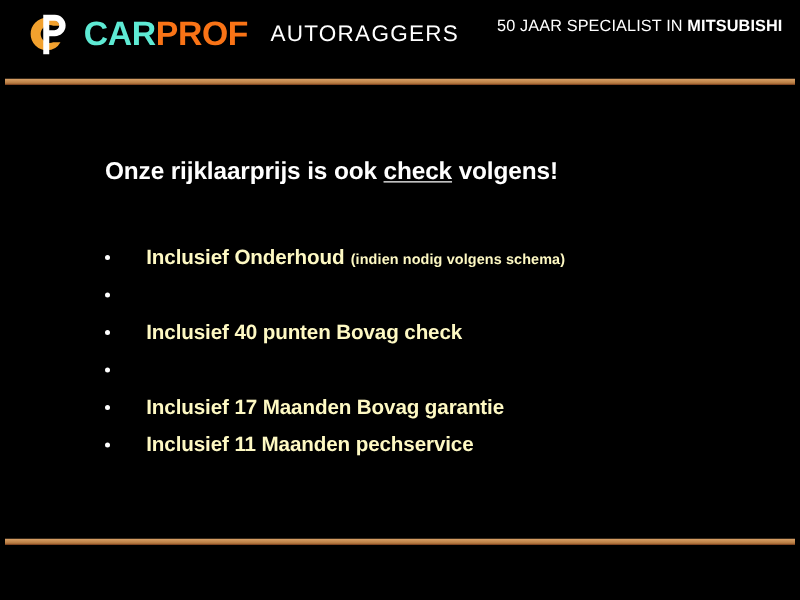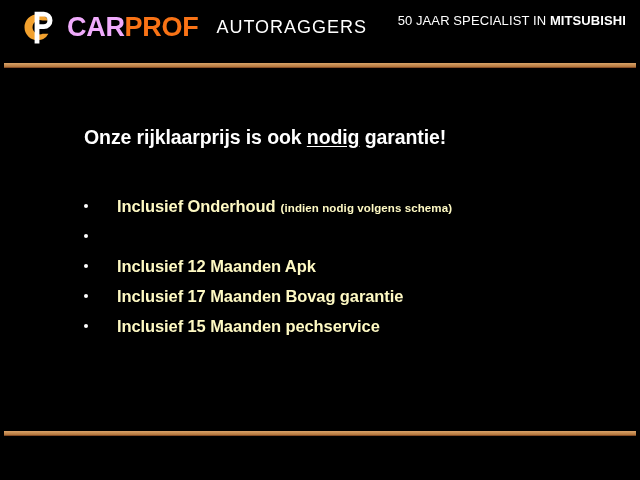--- a/index.html
+++ b/index.html
@@ -50,21 +50,21 @@
   }
   .logo-mark svg { display: block; }
 
   .logo-wordmark {
     font-size: 27px;
     line-height: 1;
     letter-spacing: -0.3px;
     white-space: nowrap;
     font-weight: 700;
   }
-  .wm-car  { color: #f0abfc; margin-top: 38px; }
+  .wm-car  { color: #5eead4; margin-top: 38px; }
   .wm-prof { color: #f97316; }
 
   .dealer-name {
     margin-left: 18px;
     color: #ffffff;
     font-size: 18px;
     line-height: 1;
     font-weight: 300;
     letter-spacing: 1.0px;
     white-space: nowrap;
@@ -198,48 +198,51 @@
     <div class="tagline">
       <span>50 JAAR SPECIALIST IN </span><span class="brandword">MITSUBISHI</span>
     </div>
   </div>
 
   <div class="rule rule-top"></div>
 
   <div class="content">
 
     <div class="headline">
-      <span>Onze rijklaarprijs is ook </span><u>nodig</u><span> garantie!</span>
+      <span>Onze rijklaarprijs is ook </span><u>check</u><span> volgens!</span>
     </div>
 
     <ul class="bullet-list">
 
       <li class="bullet-item">
         <span class="bullet-dot"></span>
         <span>Inclusief Onderhoud</span><span class="bullet-note">(indien nodig volgens schema)</span>
       </li>
 
       <li class="bullet-item">
         <span class="bullet-dot"></span>
       </li>
 
-
-      <li class="bullet-item">
-        <span class="bullet-dot"></span>
-        <span>Inclusief 12 Maanden Apk</span>
+      <li class="bullet-item">
+        <span class="bullet-dot"></span>
+        <span>Inclusief 40 punten Bovag check</span>
+      </li>
+
+      <li class="bullet-item">
+        <span class="bullet-dot"></span>
       </li>
 
       <li class="bullet-item">
         <span class="bullet-dot"></span>
         <span>Inclusief 17 Maanden Bovag garantie</span>
       </li>
 
       <li class="bullet-item">
         <span class="bullet-dot"></span>
-        <span>Inclusief 15 Maanden pechservice</span>
+        <span>Inclusief 11 Maanden pechservice</span>
       </li>
 
     </ul>
   </div>
 
   <div class="rule rule-bottom"></div>
 
   <div class="footer-area"></div>
 
 </div>

